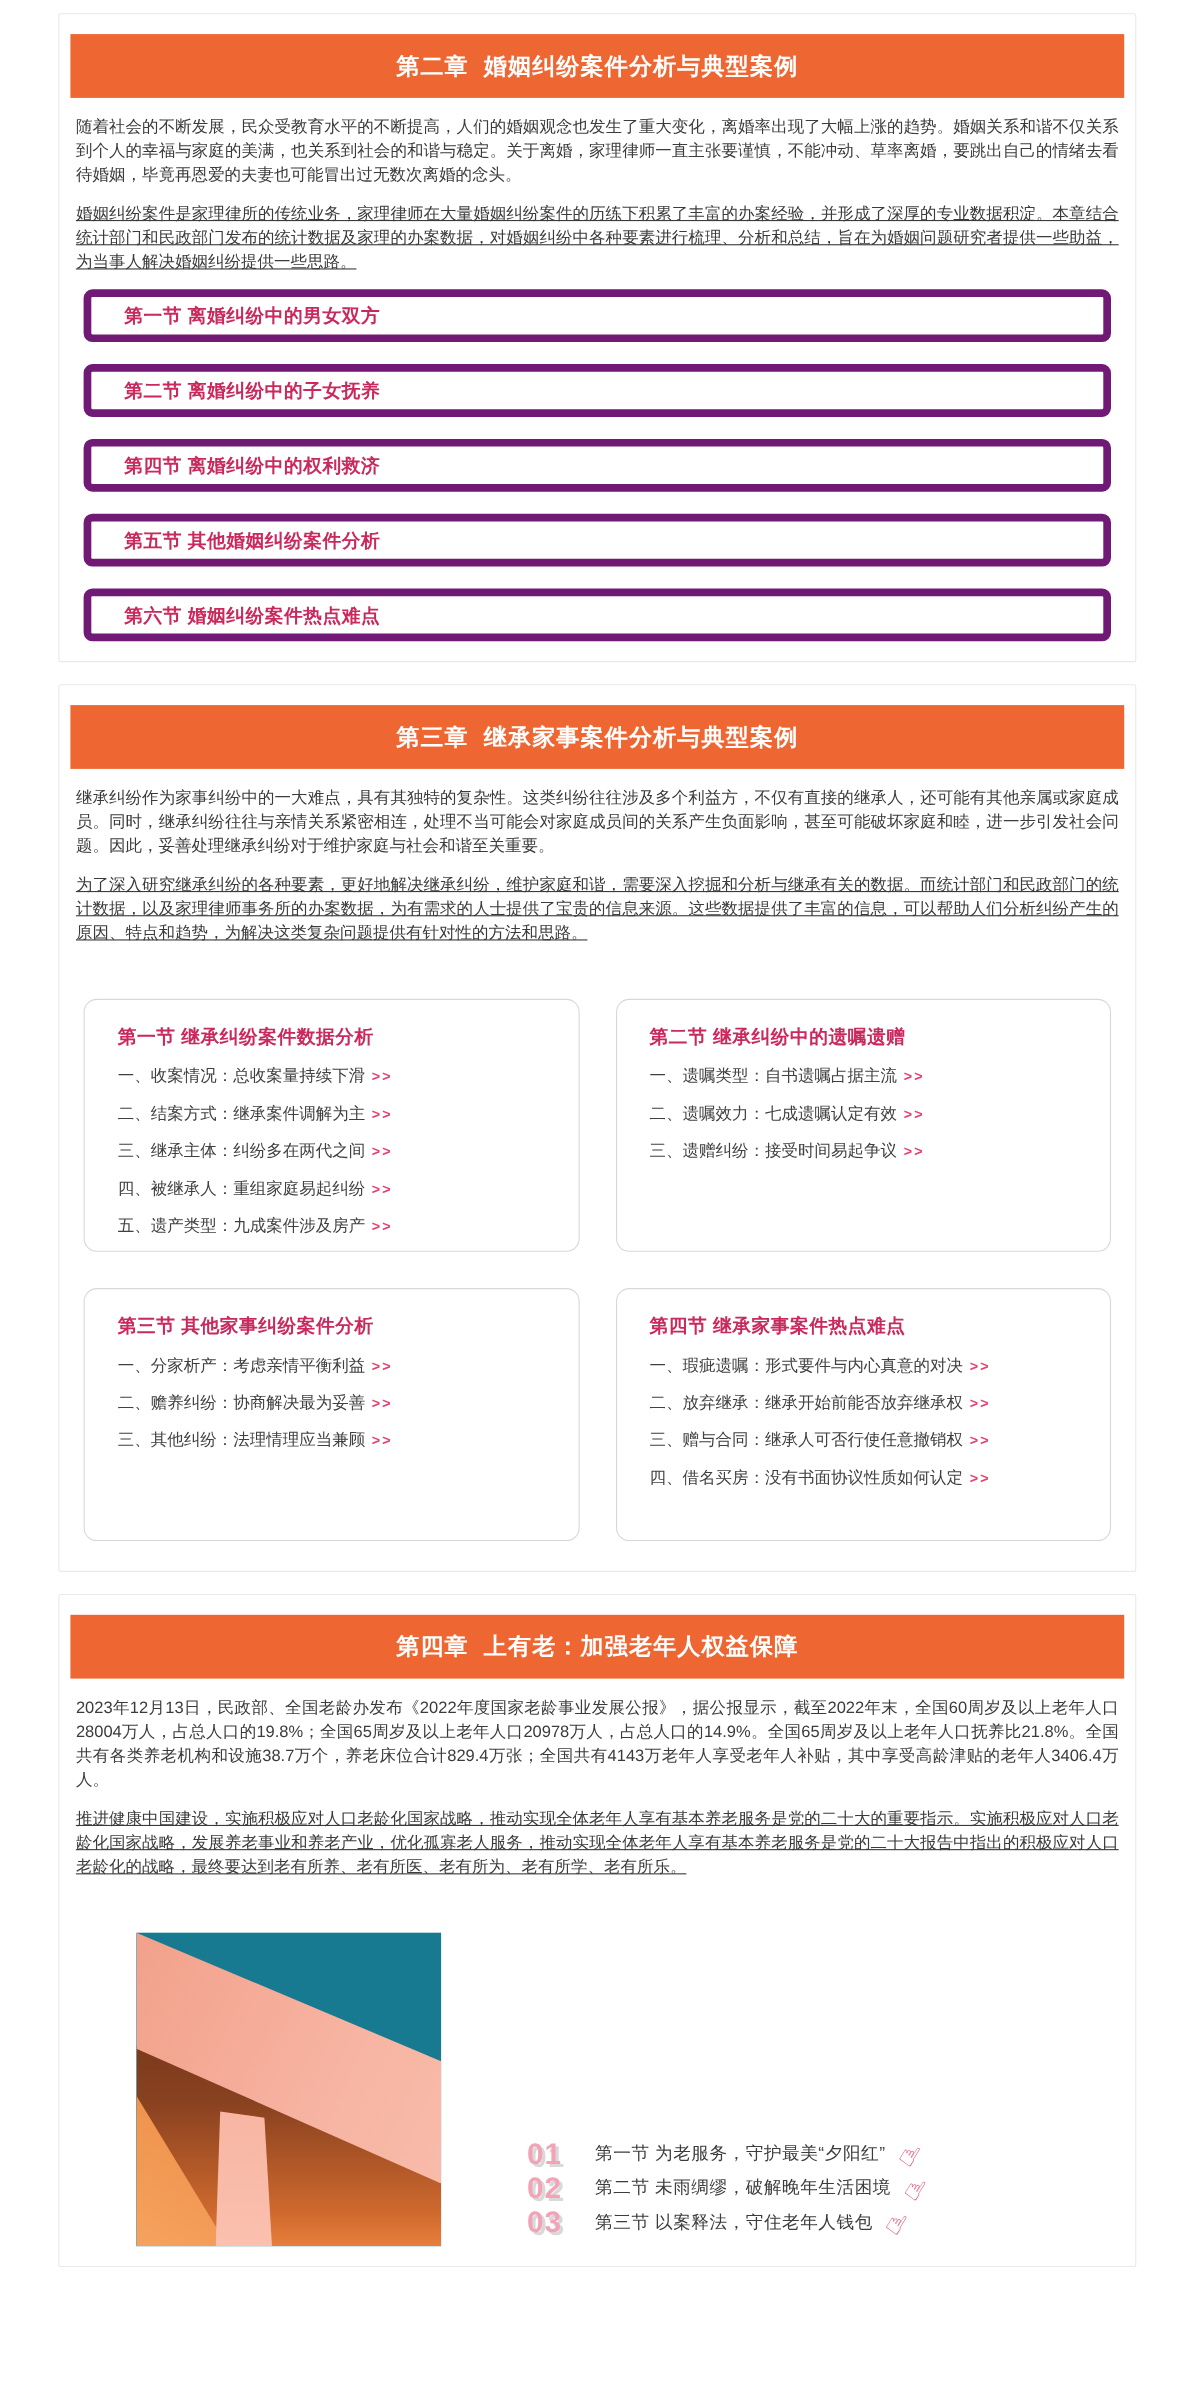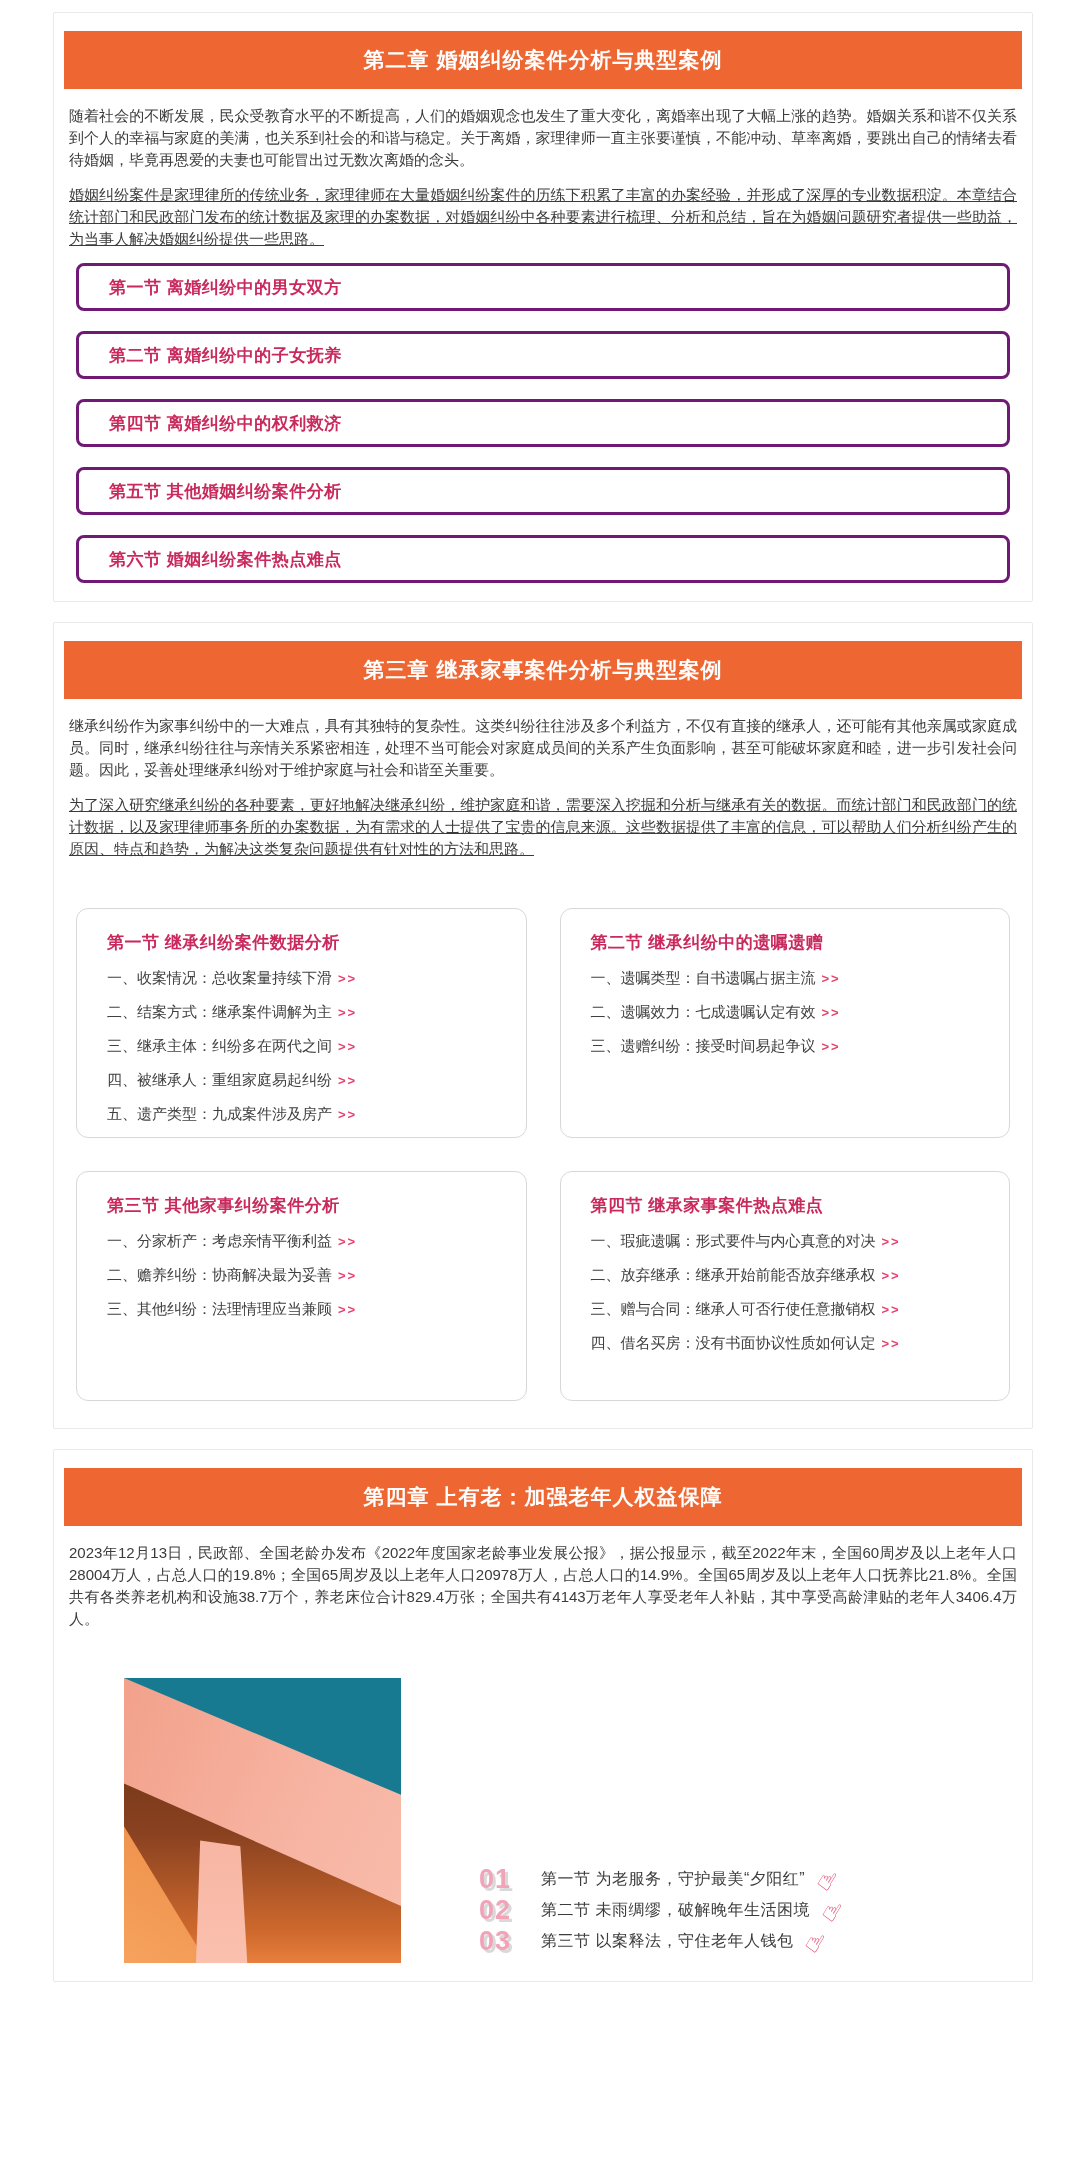--- a/index.html
+++ b/index.html
@@ -18,34 +18,34 @@
     border-radius:2px;
     padding:18px 10px 18px;
     margin-bottom:20px;
   }
   .chapter-header {
     height:58px;
     background:#ee6733;
     display:flex; align-items:center; justify-content:center;
   }
   .chapter-header h2 {
-    color:#ffffff; font-size:21px; font-weight:bold; letter-spacing:1px;
+    color:#ffffff; font-size:21px; font-weight:bold; letter-spacing:1px;font-family:Liberation Mono, monospace;
   }
   .card p.intro {
     margin:16px 5px 0;
     font-size:15px; line-height:22px; color:#3b3b3b;
     text-align:justify;
   }
   .card p.intro + p.intro { margin-top:13px;text-decoration:underline; }
 
   
   .section-box {
     height:48px;
     margin:20px 12px 0;
-    border:3px solid #701a75;
+    border:7px solid #701a75;
     border-radius:8px;
     display:flex; align-items:center;
     padding-left:30px;
     background:#fff;
     cursor:pointer;
   }
   .section-box:first-of-type { margin-top:13px; }
   .section-box .sec-label {
     color:#c9295c; font-size:17px; font-weight:bold; letter-spacing:0.5px;
   }
@@ -209,20 +209,21 @@
       </div>
 
     </div>
   </section>
 
   <section class="card">
     <header class="chapter-header">
       <h2>第四章 上有老：加强老年人权益保障</h2>
     </header>
     <p class="intro">2023年12月13日，民政部、全国老龄办发布《2022年度国家老龄事业发展公报》，据公报显示，截至2022年末，全国60周岁及以上老年人口28004万人，占总人口的19.8%；全国65周岁及以上老年人口20978万人，占总人口的14.9%。全国65周岁及以上老年人口抚养比21.8%。全国共有各类养老机构和设施38.7万个，养老床位合计829.4万张；全国共有4143万老年人享受老年人补贴，其中享受高龄津贴的老年人3406.4万人。</p>
+    <p class="intro">推进健康中国建设，实施积极应对人口老龄化国家战略，推动实现全体老年人享有基本养老服务是党的二十大的重要指示。实施积极应对人口老龄化国家战略，发展养老事业和养老产业，优化孤寡老人服务，推动实现全体老年人享有基本养老服务是党的二十大报告中指出的积极应对人口老龄化的战略，最终要达到老有所养、老有所医、老有所为、老有所学、老有所乐。</p>
 
     <div class="media-row">
 
       <div class="photo">
         <div class="layer ph-ground"></div>
         <div class="layer ph-leftglow"></div>
         <div class="layer ph-column"></div>
         <div class="layer ph-beam"></div>
       </div>
 

